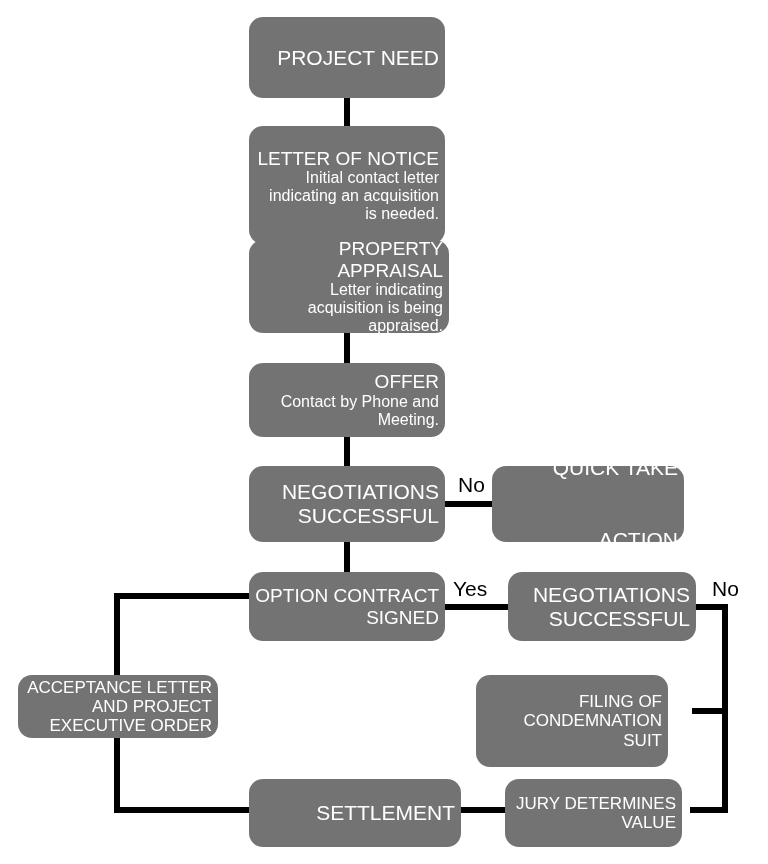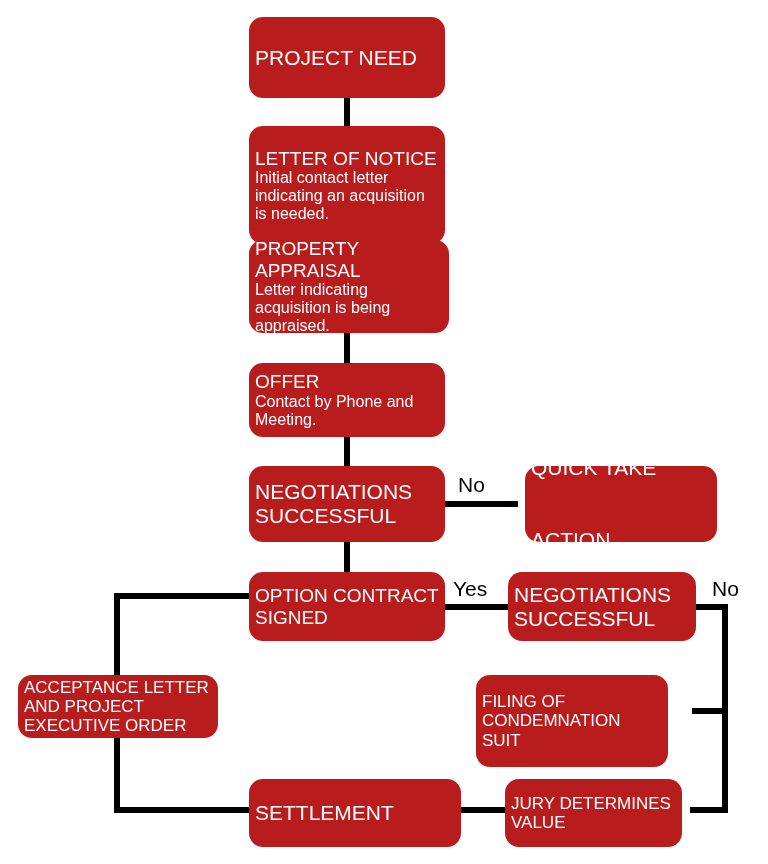--- a/index.html
+++ b/index.html
@@ -12,28 +12,28 @@
   }
   #canvas {
     position: relative;
     width: 768px;
     height: 864px;
     background: #ffffff;
     overflow: hidden;
   }
   .node {
     position: absolute;
-    background: #b91c1c;
+    background: #737373;
     color: #ffffff;
     border-radius: 14px;
     display: flex;
     flex-direction: column;
     align-items: center;
     justify-content: center;
-    text-align: left;
+    text-align: right;
     box-sizing: border-box;
     z-index: 3;
     line-height: 1.12;
     padding: 2px 6px;
   }
   .node .ln {
     display: block;
     width: 100%;
   }
   
@@ -110,21 +110,21 @@
     <span class="ln t-hdr">OFFER</span>
     <span class="ln t-body">Contact by Phone and</span>
     <span class="ln t-body">Meeting.</span>
   </div>
 
   <div class="node t-lg" style="left:249px; top:466px; width:196px; height:76px;">
     <span class="ln">NEGOTIATIONS</span>
     <span class="ln">SUCCESSFUL</span>
   </div>
 
-  <div class="node t-lg" style="left:525px; top:466px; width:192px; height:76px;gap:48px;">
+  <div class="node t-lg" style="left:492px; top:466px; width:192px; height:76px;gap:48px;">
     <span class="ln">QUICK TAKE</span>
     <span class="ln">ACTION</span>
   </div>
 
   <div class="node t-md" style="left:249px; top:572px; width:196px; height:69px;">
     <span class="ln">OPTION CONTRACT</span>
     <span class="ln">SIGNED</span>
   </div>
 
   <div class="node t-lg" style="left:508px; top:572px; width:188px; height:69px;">

